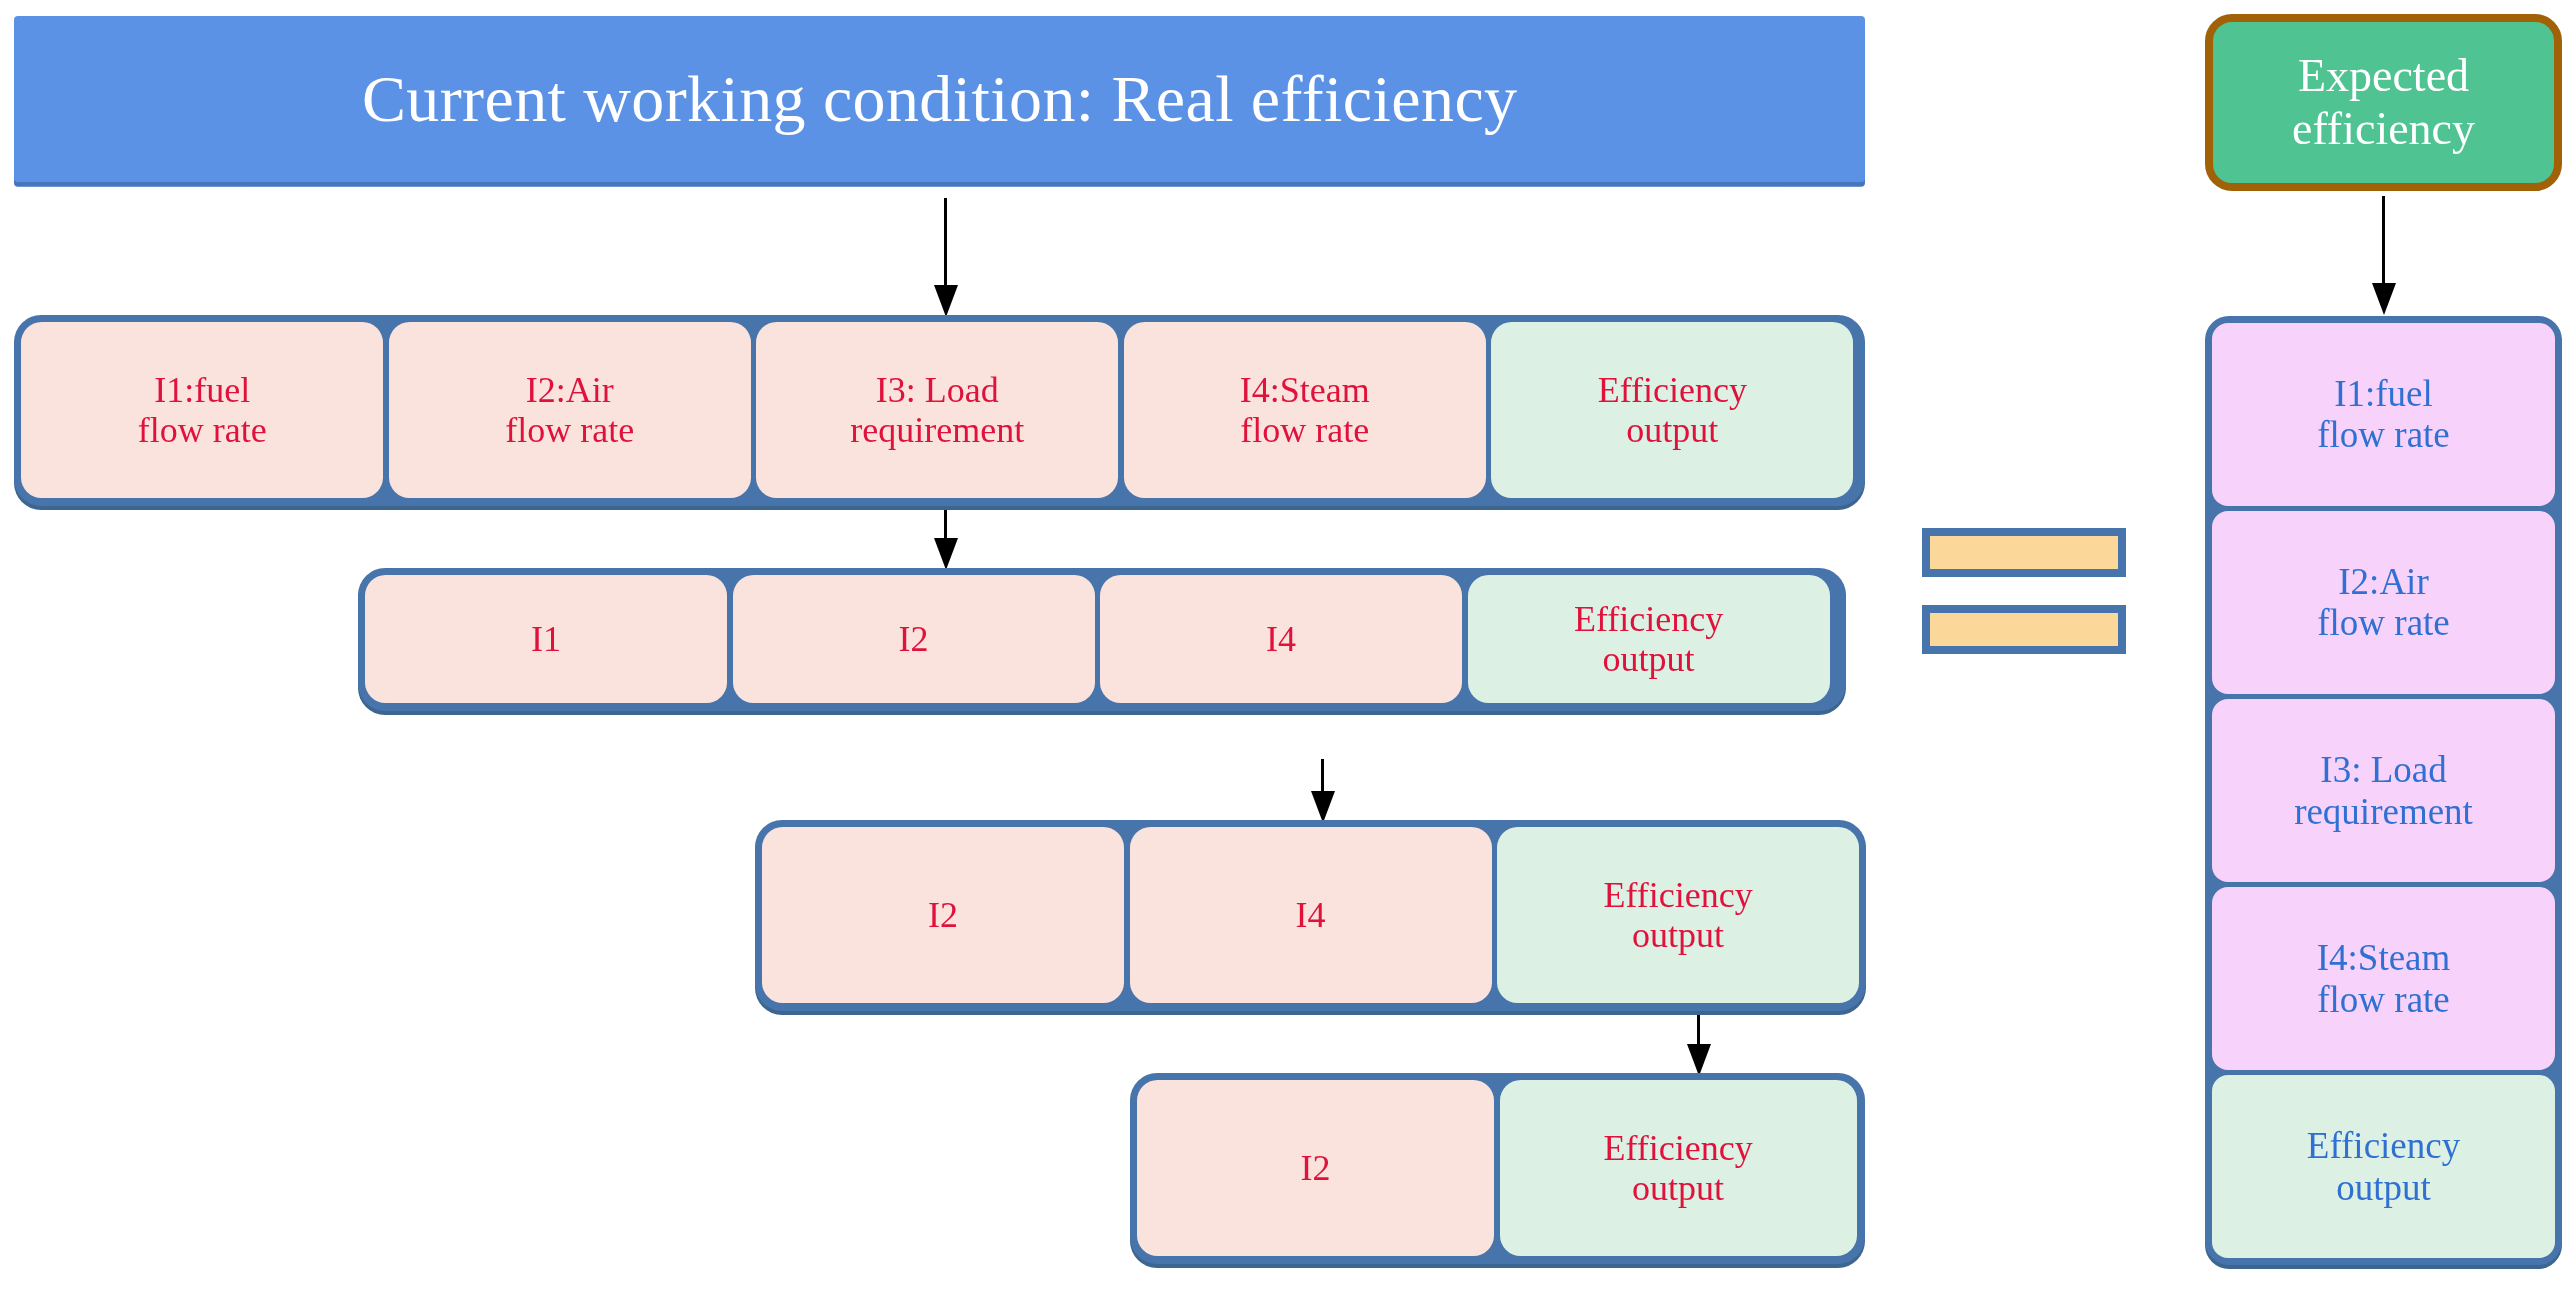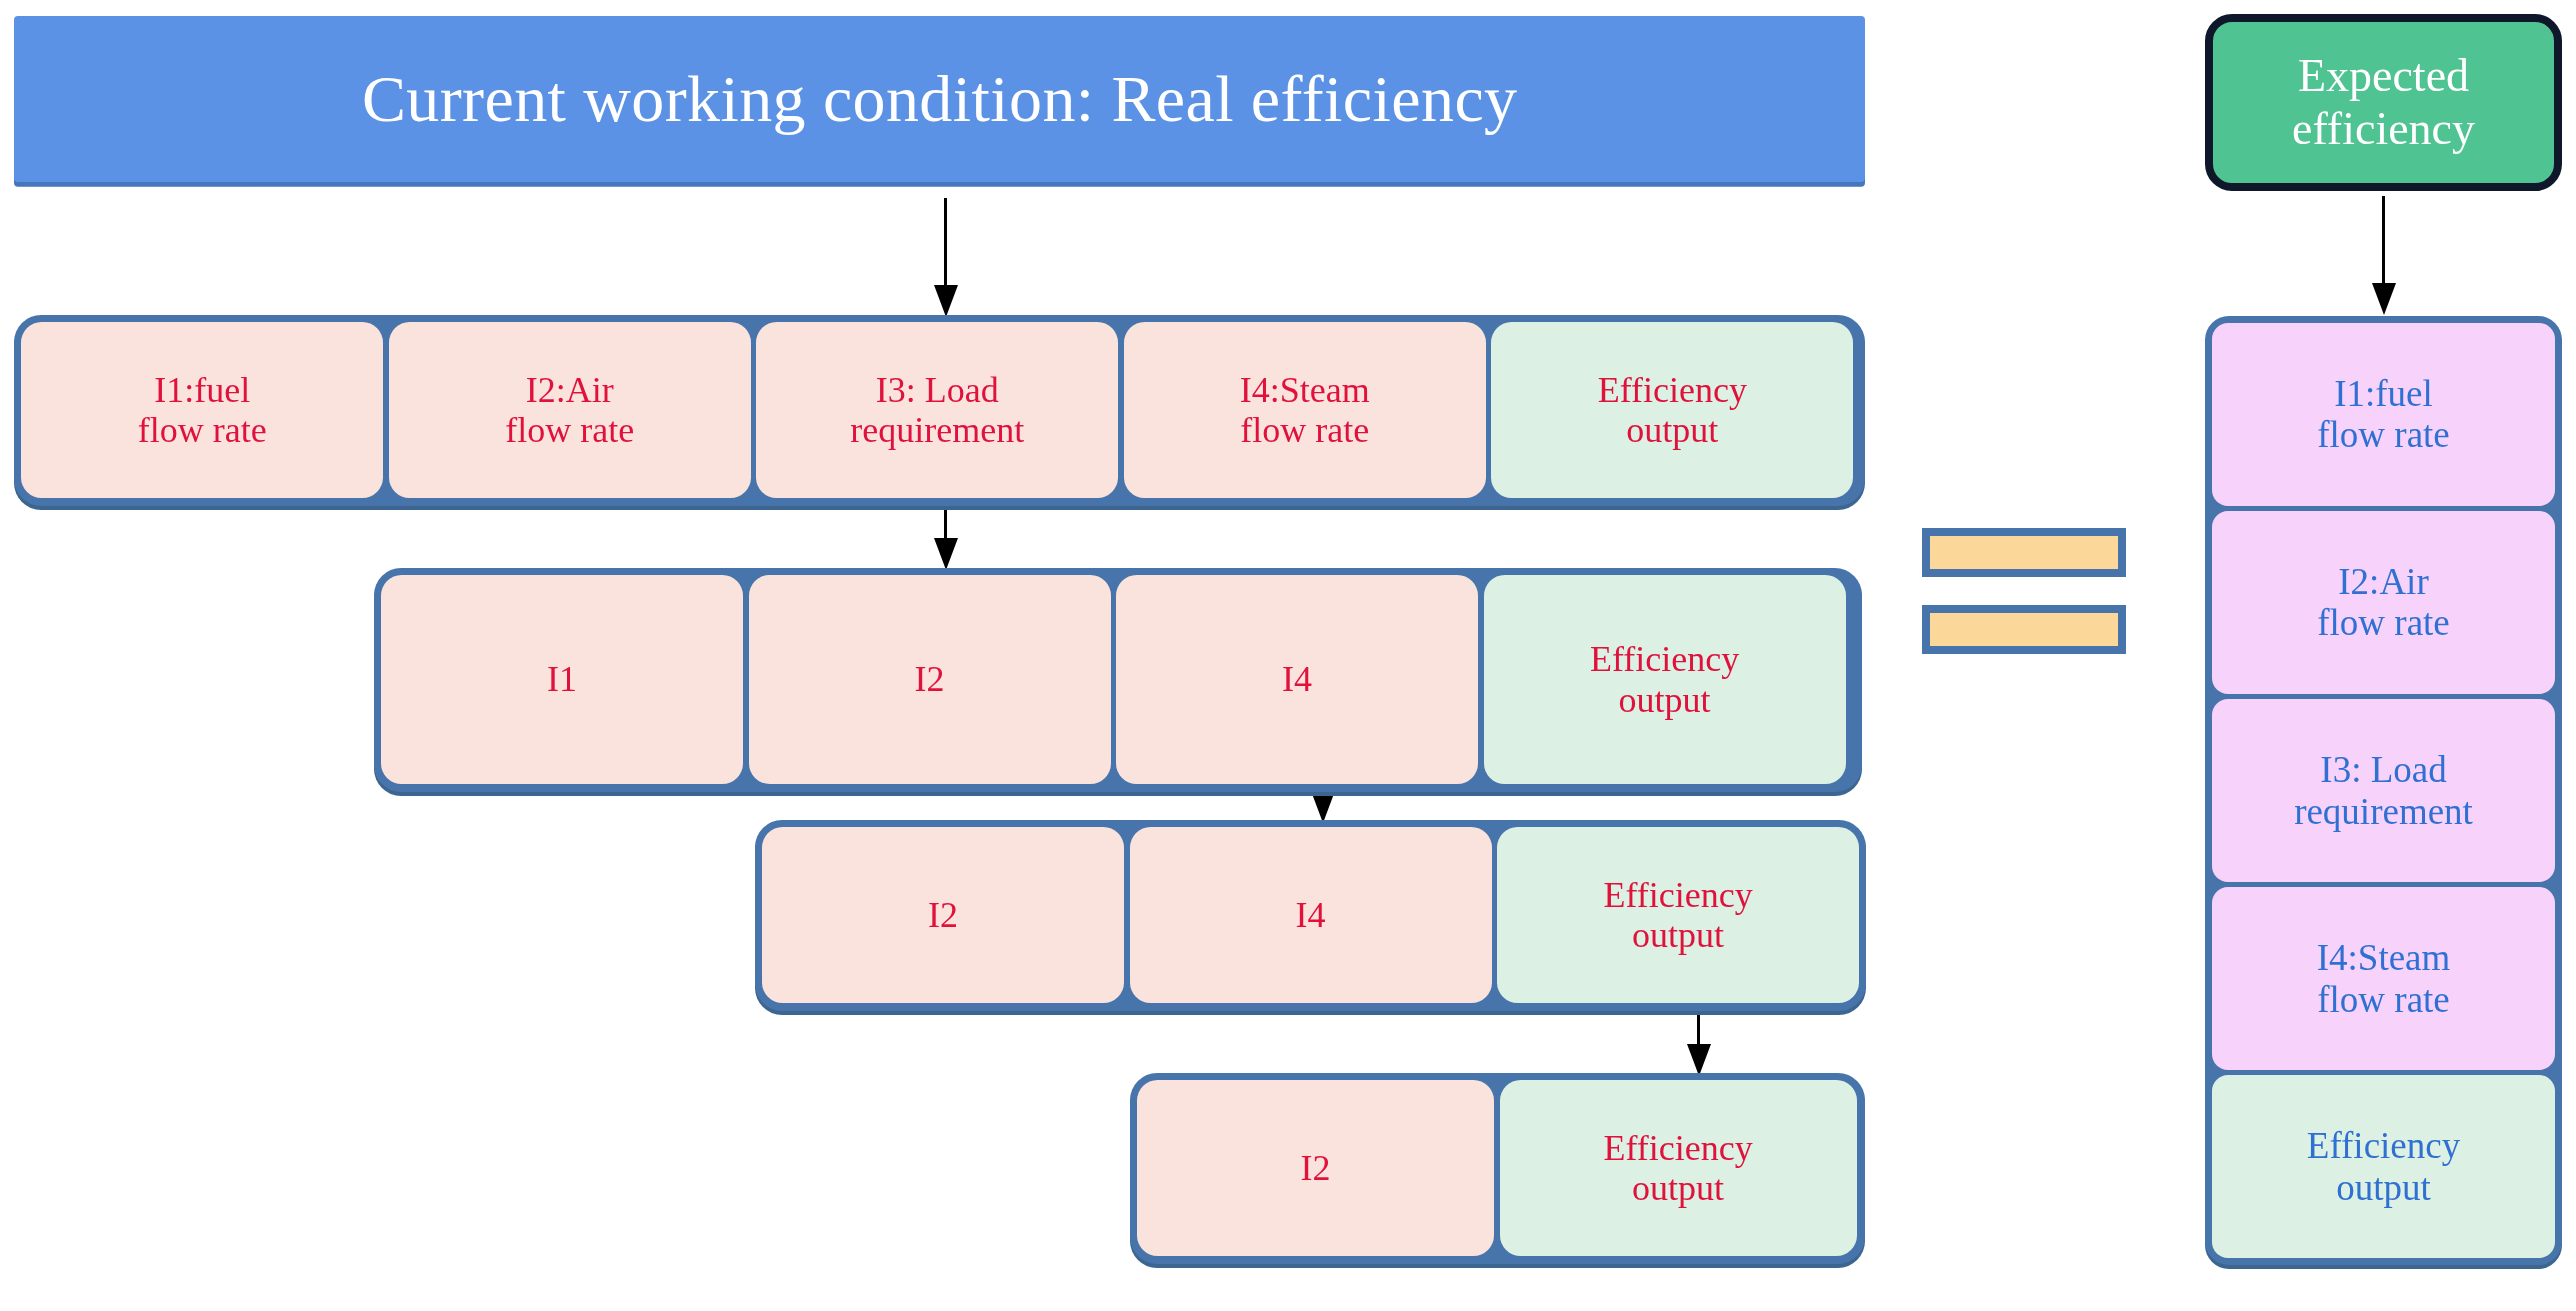--- a/index.html
+++ b/index.html
@@ -40,29 +40,29 @@
   #header{
     position:absolute;left:14.2px;top:16px;width:1851px;height:166px;
     background:#5b92e5;border-radius:4px;
     box-shadow:0 4.7px 0 0 #4477bb;
     display:flex;align-items:center;justify-content:center;
     color:#fff;font-size:66px;letter-spacing:0.4px;
   }
   
   #expected{
     position:absolute;left:2205px;top:14.2px;width:357px;height:177px;
-    background:#4fc391;border:8px solid #0f172a;border-radius:27px;
+    background:#4fc391;border:8px solid #a16207;border-radius:27px;
     box-sizing:border-box;
     display:flex;flex-direction:column;align-items:center;justify-content:center;
     color:#fff;font-size:46px;line-height:1.14;
   }
 
   
   #row1{left:14.2px;  top:315px;  width:1851px; height:191px;}
-  #row2{left:374px; top:568px;  width:1488px; height:224px;}
+  #row2{left:358px; top:568px;  width:1488px; height:143px;}
   #row3{left:755px; top:820px; width:1111px; height:191px;}
   #row4{left:1130px;top:1073px; width:735px;  height:191px;}
 
   #row1 .c0,#row1 .c1,#row1 .c2,#row1 .c3,#row1 .c4{width:362px;}
   #row2 .c0,#row2 .c1,#row2 .c2,#row2 .c3{width:362px;}
   #row3 .c0,#row3 .c1,#row3 .c2{width:362px;}
   #row4 .c0,#row4 .c1{width:357px;}
   .flowrow .cell{font-size:36px;}
 
   

